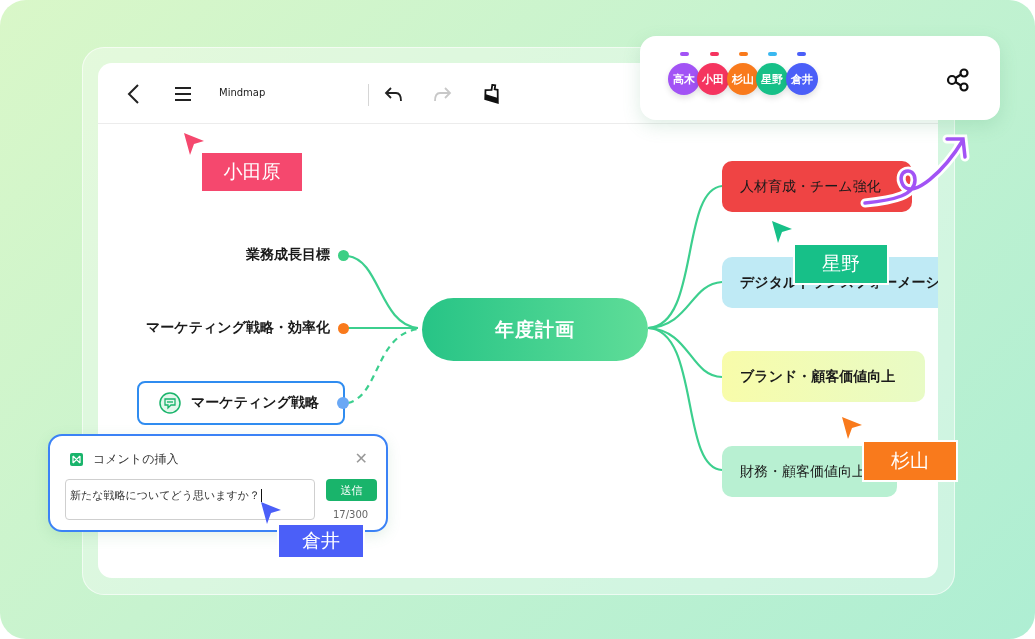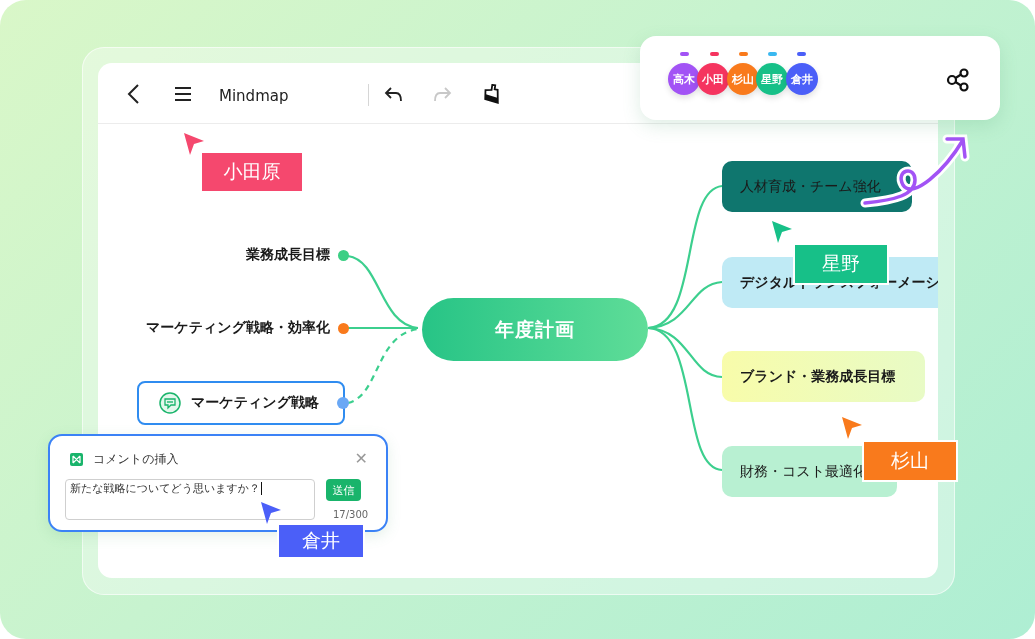--- a/index.html
+++ b/index.html
@@ -19,21 +19,21 @@
   }
   .app {
     position: absolute; left: 98px; top: 63px; width: 840px; height: 515px;
     background: #ffffff; border-radius: 14px; overflow: hidden;
   }
   .toolbar {
     position: absolute; left: 0; top: 0; width: 100%; height: 61px;
     border-bottom: 1px solid #ececec;
   }
   .tb-icon { position: absolute; top: 19px; width: 24px; height: 24px; display: flex; align-items: center; justify-content: center; cursor: pointer; }
-  .tb-title { position: absolute; left: 121px; top: 24px; font-size: 15px; color: #222; }
+  .tb-title { position: absolute; left: 121px; top: 24px; font-size: 10px; color: #222; }
   .tb-sep { position: absolute; left: 270px; top: 21px; width: 1px; height: 22px; background: #d6d6d6; }
 
   svg.links { position: absolute; left: 0; top: 0; width: 1035px; height: 639px; pointer-events: none; }
 
   .root-node {
     position: absolute; left: 422px; top: 298px; width: 226px; height: 63px;
     border-radius: 32px;
     background: linear-gradient(90deg, #27c486 0%, #5fdd98 100%);
     color: #fff; font-size: 19px; font-weight: bold; letter-spacing: 1px;
     display: flex; align-items: center; justify-content: center;
@@ -84,25 +84,25 @@
   .comment-box {
     position: absolute; left: 48px; top: 434px; width: 340px; height: 98px;
     background: #fff; border-radius: 14px; border: 2px solid #3b82f6;
     box-shadow: 0 4px 14px rgba(80,160,110,0.15);
   }
   .cb-header { position: absolute; left: 20px; top: 15px; display: flex; align-items: center; font-size: 12px; color: #333; }
   .cb-logo { width: 13px; height: 13px; border-radius: 2px; background: #19b46b; margin-right: 10px; display: flex; align-items: center; justify-content: center; }
   .cb-close { position: absolute; right: 18px; top: 13px; font-size: 16px; color: #999; cursor: pointer; }
   .cb-input {
     position: absolute; left: 15px; top: 43px; width: 250px; height: 41px;
-    border: 1px solid #cfcfcf; border-radius: 4px; padding: 1px 4px;
+    border: 1px solid #cfcfcf; border-radius: 4px; padding: 8px 4px;
     font-size: 11px; color: #333; background: #fff;
   }
   .cb-send {
-    position: absolute; left: 276px; top: 43px; width: 35px; height: 22px;
+    position: absolute; left: 276px; top: 43px; width: 51px; height: 22px;
     background: #19b46b; color: #fff; font-size: 11px; border-radius: 4px;
     display: flex; align-items: center; justify-content: center; cursor: pointer;
   }
   .cb-count { position: absolute; left: 283px; top: 73px; font-size: 10px; color: #666; }
 </style>
 </head>
 <body>
 
 <div class="bg"></div>
 <div class="frame"></div>
@@ -163,31 +163,31 @@
     <circle cx="11" cy="11" r="10" fill="#e3f7ec" stroke="#19b46b" stroke-width="1.5"></circle>
     <path d="M6 7 H16 V13 H12 L9 16 V13 H6 Z" fill="none" stroke="#19b46b" stroke-width="1.3"></path>
     <circle cx="9" cy="10" r="0.9" fill="#19b46b"></circle>
       <circle cx="11" cy="10" r="0.9" fill="#19b46b"></circle>
       <circle cx="13" cy="10" r="0.9" fill="#19b46b"></circle>
   </svg>
   <span>マーケティング戦略</span>
 </div>
 <div class="dot" style="left:337px; top:397px; width:12px; height:12px; background:#6aa8f5;"></div>
 
-<div class="right-node" style="left:722px; top:161px; width:190px; background:#0f766e;">
+<div class="right-node" style="left:722px; top:161px; width:190px; background:#ef4444;">
   <span>人材育成・チーム強化</span>
 </div>
 <div class="right-node" style="left:722px; top:257px; width:216px; background:#bfeaf5; font-weight:bold; border-radius:10px 0 0 10px;">
   <span>デジタルトランスフォーメーション</span>
 </div>
 <div class="right-node" style="left:722px; top:351px; width:203px; background:linear-gradient(90deg,#f8fcaa,#e8fbc6); font-weight:bold;">
-  <span>ブランド・業務成長目標</span>
+  <span>ブランド・顧客価値向上</span>
 </div>
 <div class="right-node" style="left:722px; top:446px; width:175px; background:#b8f0d2;">
-  <span>財務・コスト最適化</span>
+  <span>財務・顧客価値向上</span>
 </div>
 
 <svg style="position:absolute; left:855px; top:125px; width:120px; height:90px;">
   <path d="M10 78 C40 75, 60 70, 60 55 C60 40, 40 45, 48 60 C58 75, 90 45, 108 15 M92 14 L108 14 L110 32" fill="none" stroke="#ffffff" stroke-width="9" stroke-linecap="round"></path>
   <path d="M10 78 C40 75, 60 70, 60 55 C60 40, 40 45, 48 60 C58 75, 90 45, 108 15 M92 14 L108 14 L110 32" fill="none" stroke="#a253f5" stroke-width="3.5" stroke-linecap="round"></path>
 </svg>
 
 <div class="collab-bar">
   <div class="avatar-dash" style="left:40px; background:#a253f5;"></div>
   <div class="avatar-dash" style="left:70px; background:#f5345f;"></div>

